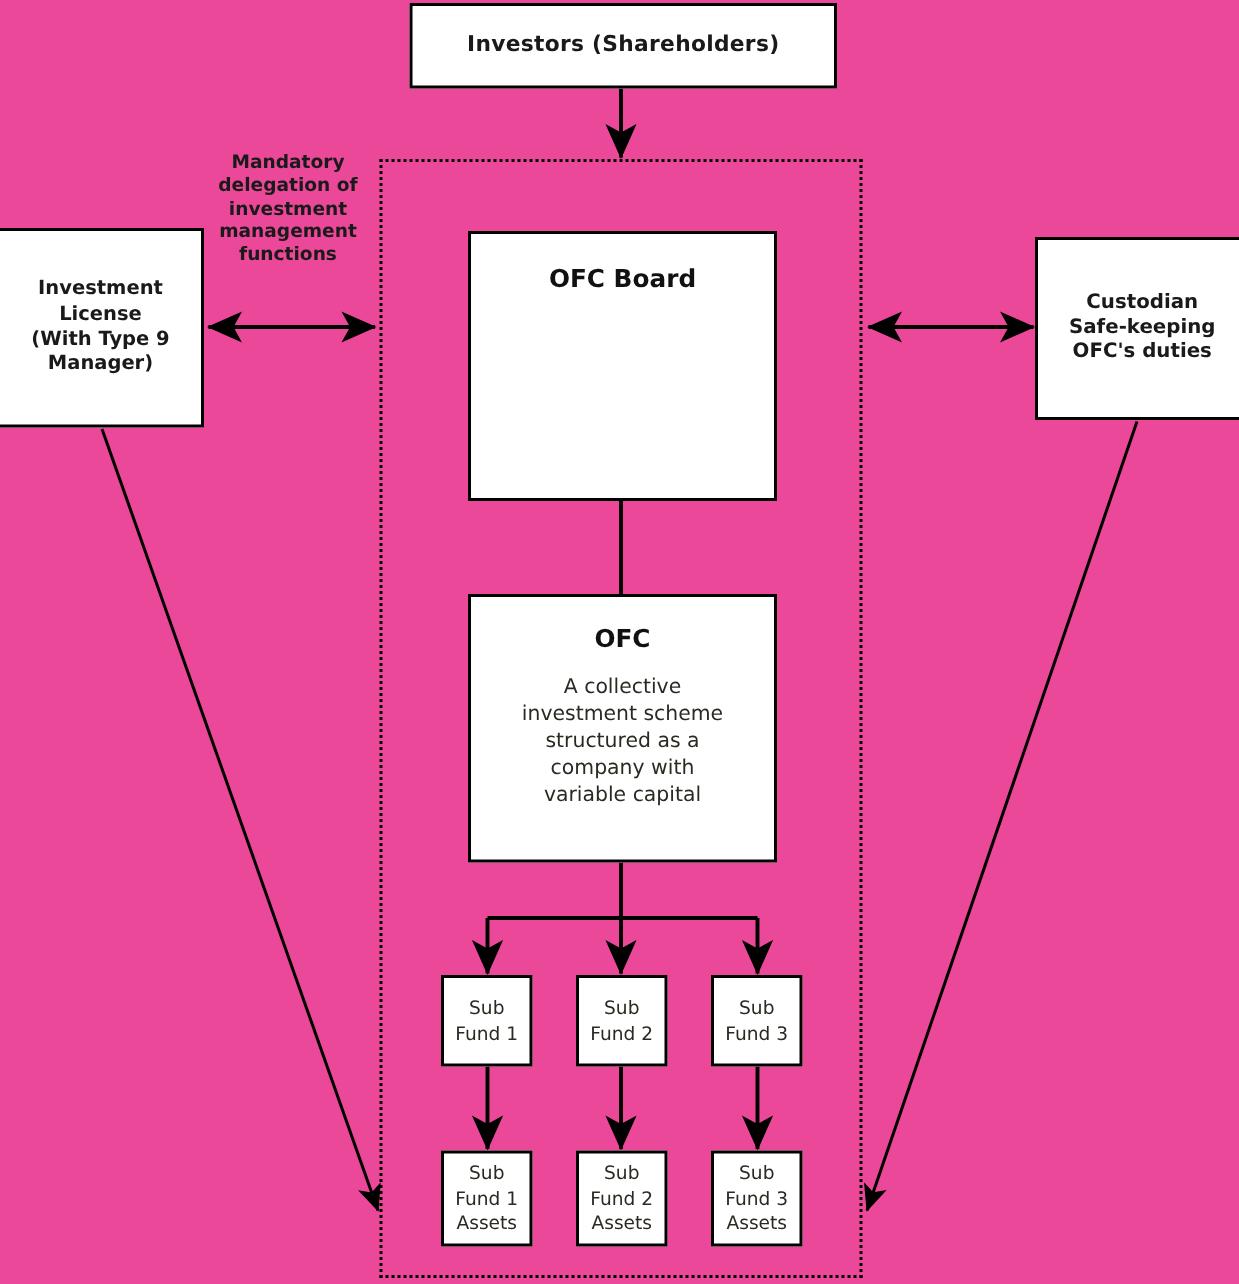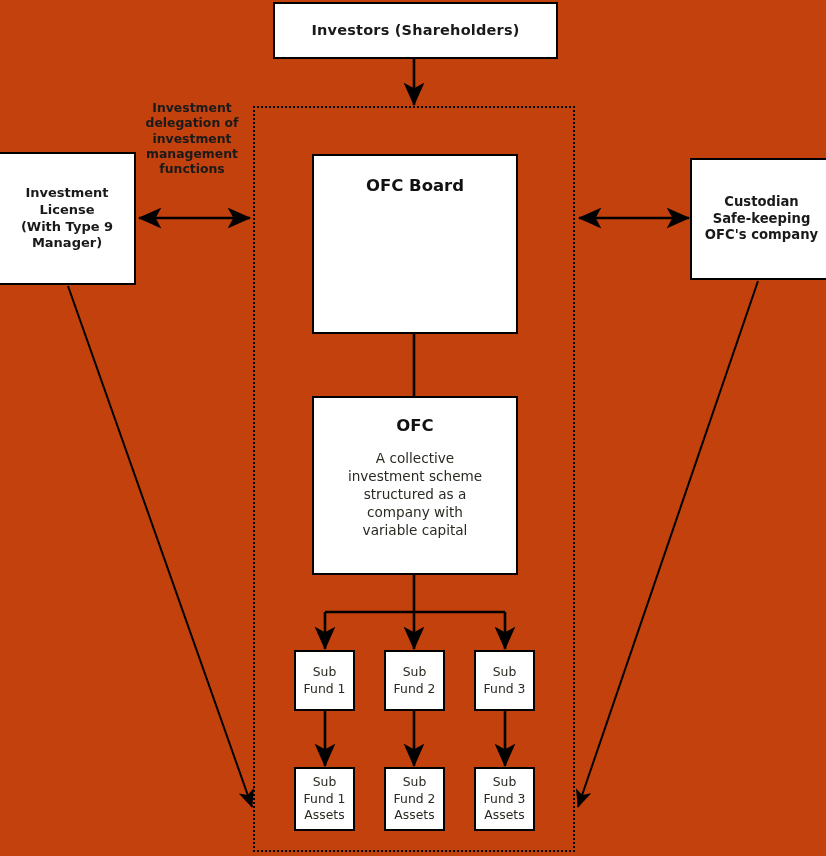--- a/index.html
+++ b/index.html
@@ -4,21 +4,21 @@
 <style>
   html, body {
     margin: 0;
     padding: 0;
     background: #ffffff;
   }
   #canvas {
     position: relative;
     width: 826px;
     height: 856px;
-    background: #c2410c;
+    background: #ec4899;
     font-family: "DejaVu Sans", sans-serif;
     overflow: hidden;
   }
   svg.edges {
     position: absolute;
     left: 0;
     top: 0;
     width: 826px;
     height: 856px;
     pointer-events: none;
@@ -185,33 +185,33 @@
 
     <g>
       <line x1="758" y1="281" x2="578" y2="807" stroke="#000000" stroke-width="2" marker-end="url(#ah)"></line>
     </g>
   </svg>
 
   <div class="node" id="investors">
     <div class="ttl-bold">Investors (Shareholders)</div>
   </div>
 
-  <div id="delegation-note">Investment delegation of investment management functions</div>
+  <div id="delegation-note">Mandatory delegation of investment management functions</div>
 
   <div class="node" id="investment-manager">
     <div class="ttl-bold">Investment</div>
     <div class="ttl-bold">License</div>
     <div class="ttl-bold">(With Type 9</div>
     <div class="ttl-bold">Manager)</div>
   </div>
 
   <div class="node" id="custodian">
     <div class="ttl-bold">Custodian</div>
     <div class="ttl-bold">Safe-keeping</div>
-    <div class="ttl-bold">OFC's company</div>
+    <div class="ttl-bold">OFC's duties</div>
   </div>
 
   <div class="node" id="ofc-board">
     <div class="hd">OFC Board</div>
   </div>
 
   <div class="node" id="ofc">
     <div class="hd">OFC</div>
     <div class="body-txt">A collective investment scheme structured as a company with variable capital</div>
   </div>

